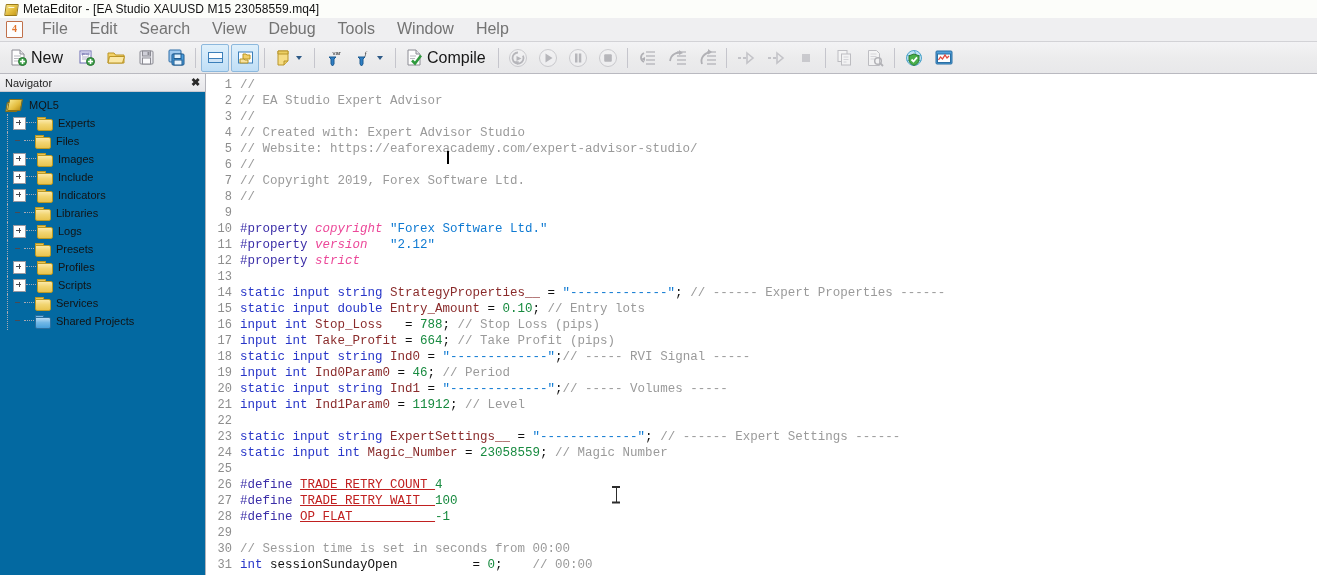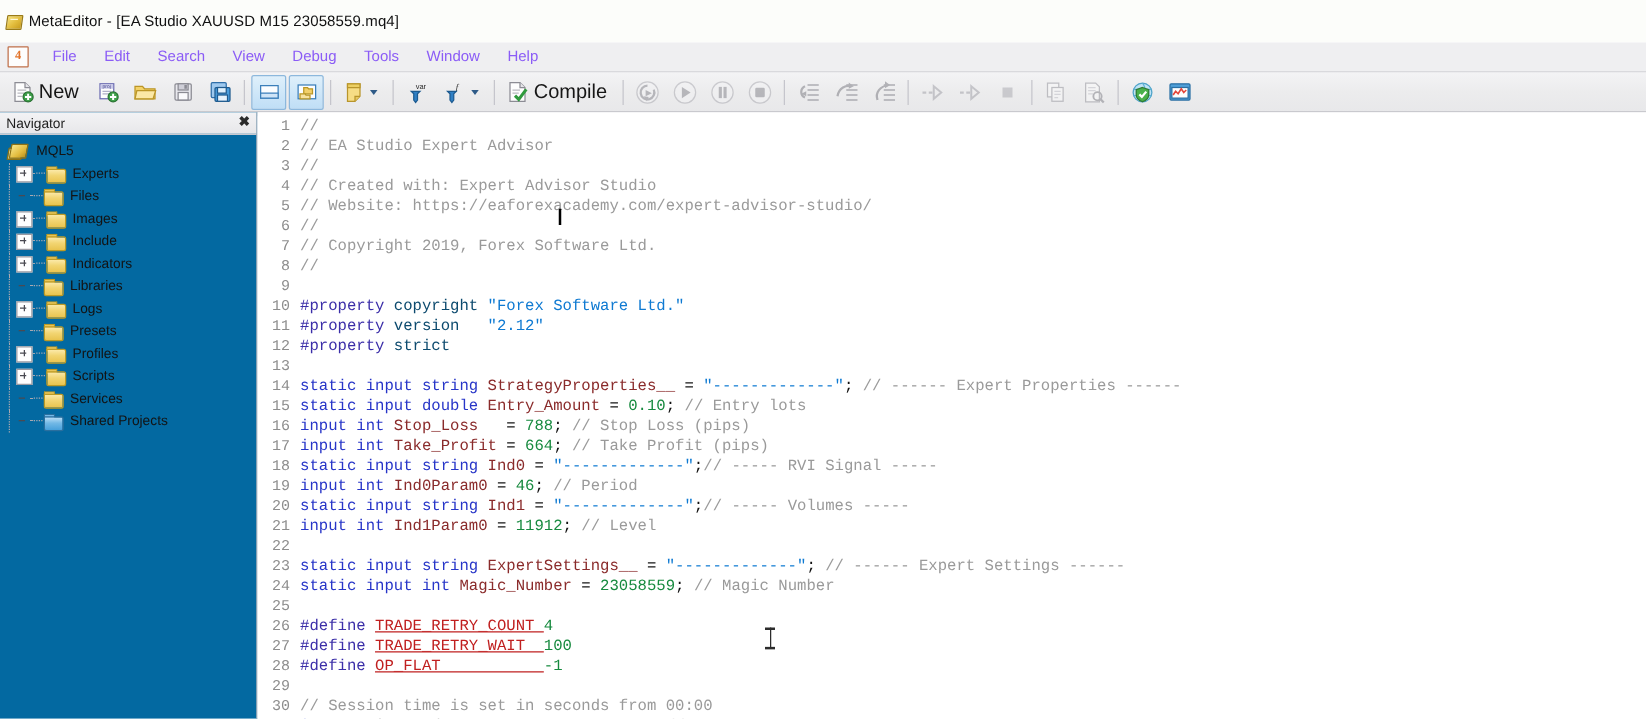--- a/index.html
+++ b/index.html
@@ -18,21 +18,21 @@
     position: relative;
     width: 1317px;
     height: 575px;
     display: flex;
     flex-direction: column;
     background: #fdfdff;
   }
 
   
   .titlebar {
-    height: 34px;
+    height: 18px;
     background: #fcfdfa;
     display: flex;
     align-items: center;
     padding: 0 0 0 4px;
     flex: 0 0 auto;
   }
   .titlebar-icon {
     width: 14px;
     height: 14px;
     margin-right: 5px;
@@ -85,22 +85,22 @@
     position:absolute;
     inset: 1px;
     color: #e2742c;
     font-size: 10px;
     font-weight: bold;
     line-height: 11px;
     text-align: center;
     font-family: "Liberation Serif", serif;
   }
   .menu-item {
-    font-size: 12px;
-    color: #8b5cf6;
+    font-size: 16px;
+    color: #737373;
     padding: 3px 11px 4px 11px;
     cursor: default;
     white-space: nowrap;
   }
 
   
   .toolbar {
     height: 31px;
     background: linear-gradient(to bottom, #f3f3f5 0%, #ececed 50%, #e8e8ea 100%);
     border-bottom: 1px solid #b9b9c0;
@@ -330,21 +330,21 @@
   }
   .code {
     flex: 1 1 auto;
     padding-left: 4px;
     color: #111111;
     position: relative;
   }
   .tok-com   { color: #9a9a9a; }
   .tok-kw    { color: #2735c8; }
   .tok-pre   { color: #3b2ea8; }
-  .tok-prop  { color: #0c4a6e; }
+  .tok-prop  { color: #ec4899; font-style: italic; }
   .tok-id    { color: #8a2b2b; }
   .tok-str   { color: #0f7ad2; }
   .tok-num   { color: #178a3f; }
   .tok-def   { color: #c02020; text-decoration: underline; }
   .tok-plain { color: #111111; }
 
   .caret {
     position: absolute;
     left: 241px;
     top: 77px;

